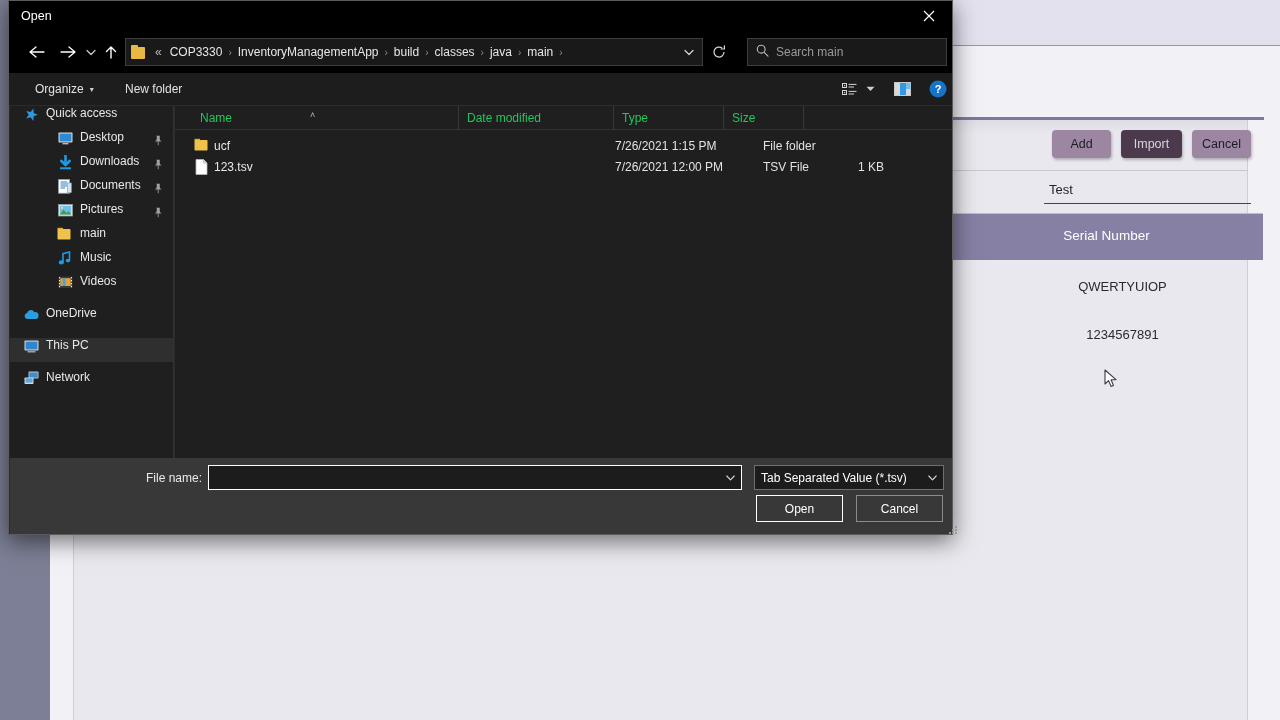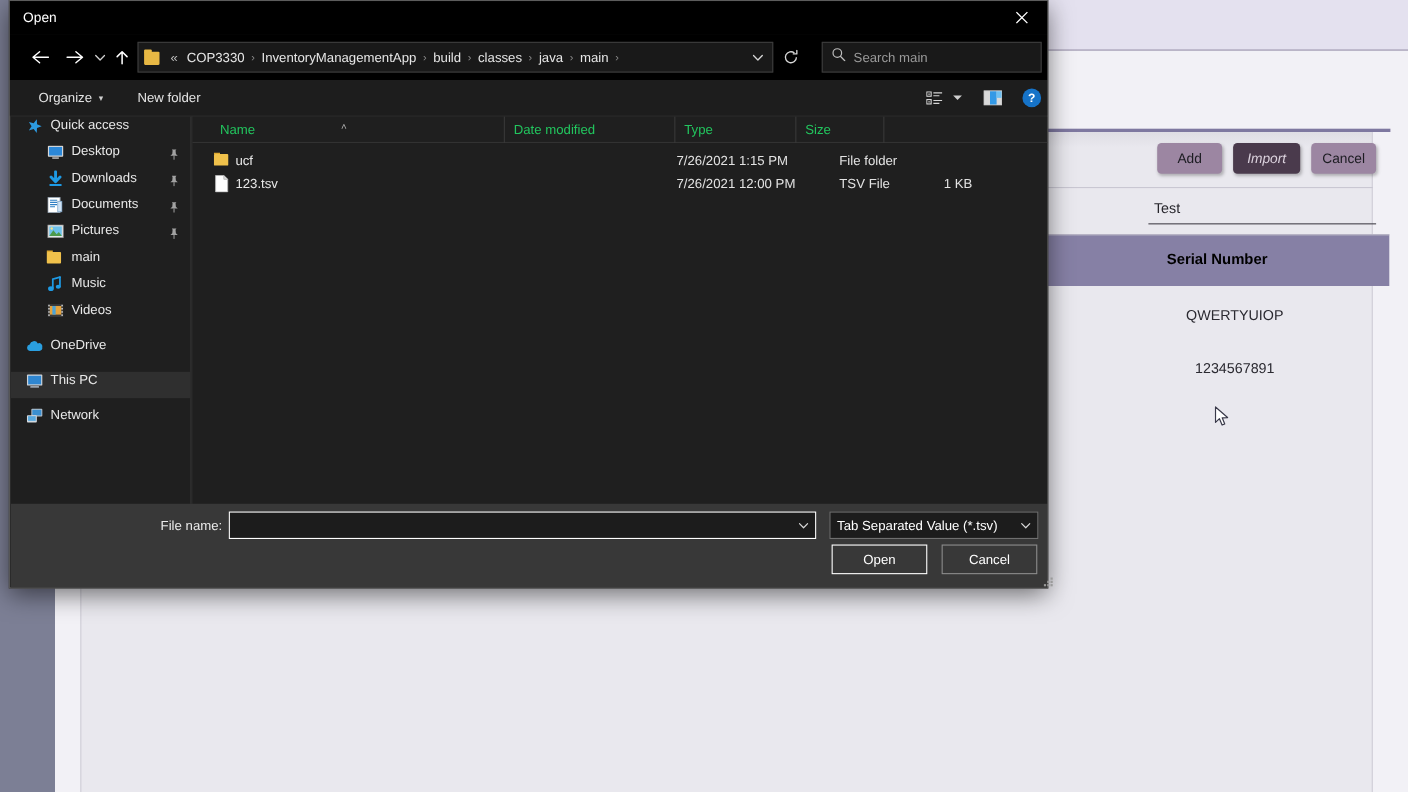--- a/index.html
+++ b/index.html
@@ -47,21 +47,21 @@
     position: absolute; top: 130px; height: 28px;
     border: none; border-radius: 4px;
     background: #9c86a2;
     color: #1c1c22;
     font-size: 12.5px;
     font-family: "Liberation Sans", sans-serif;
     box-shadow: 1px 2px 3px rgba(0,0,0,0.25);
     cursor: pointer;
   }
   #btn-add    { left: 1052px; width: 59px; }
-  #btn-import { left: 1121px; width: 61px; background: #4a3a4c; color: #dcd3de; font-style: italic; }
+  #btn-import { left: 1121px; width: 61px; background: #4a3a4c; color: #dcd3de; }
   #btn-export { left: 1192px; width: 59px; }
 
   #bg-divider-1 {
     position: absolute; left: 73px; top: 170px; width: 1175px; height: 1px;
     background: #c9c7d2;
   }
 
   #bg-text-field {
     position: absolute; left: 1044px; top: 180px; width: 207px; height: 24px;
     border-bottom: 1px solid #44424a;
@@ -72,21 +72,21 @@
     font-size: 13px; color: #26252b;
   }
 
   #bg-table-header {
     position: absolute; left: 950px; top: 213px; width: 313px; height: 47px;
     background: #8680a5;
     border-top: 1px solid #bfbcc9;
   }
   #bg-table-header .hdr {
     position: absolute; left: 0; right: 0; top: 14px;
-    text-align: center; font-size: 13.5px; font-weight: bold; color: #000000;
+    text-align: center; font-size: 13.5px; font-weight: normal; color: #ffffff;
   }
   .bg-cell {
     position: absolute; left: 966px; width: 313px; height: 48px;
     text-align: center; font-size: 13px; color: #2b2a31;
     line-height: 48px;
   }
   #bg-cell-0 { top: 263px; }
   #bg-cell-1 { top: 311px; }
 
   #bg-right-gutter {
@@ -222,21 +222,21 @@
     position: relative; height: 24px; display: flex; align-items: flex-start;
     cursor: pointer; color: #e8e8e8; font-size: 12px;
   }
   .np-item.sel { background: #2f2f2f; }
   .np-item .np-ico {
     width: 16px; height: 16px; margin-right: 7px; flex: none;
     display: flex; align-items: center; justify-content: center;
   }
   .np-pin { position: absolute; right: 10px; top: 5px; opacity: .85; }
   .np-group { padding-left: 13px; }
-  .np-child { padding-left: 32px; }
+  .np-child { padding-left: 32px; margin-left: 15px; }
   .np-spacer { height: 8px; }
 
   
   #filelist {
     position: absolute; left: 166px; top: 105px; width: 777px; height: 352px;
     background: #1f1f1f;
   }
   #fl-header {
     position: absolute; left: 0; top: 0; width: 777px; height: 24px;
     border-bottom: 1px solid #323232;

